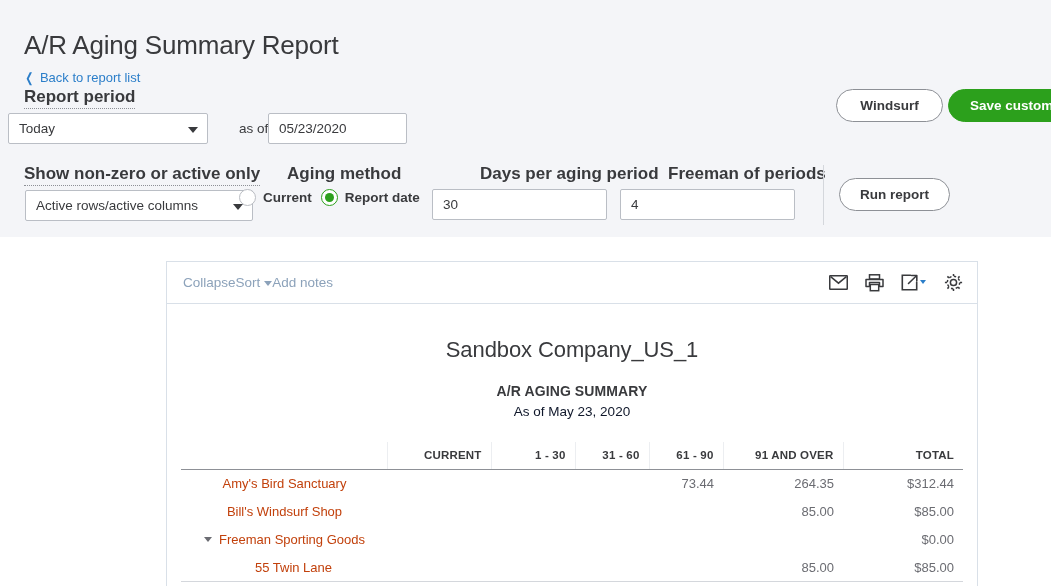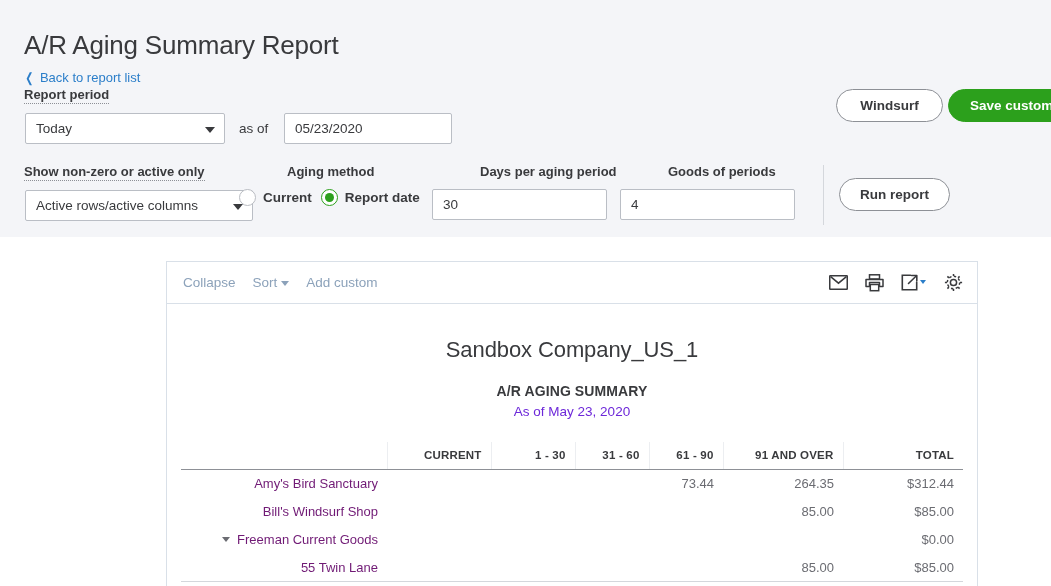--- a/index.html
+++ b/index.html
@@ -30,21 +30,21 @@
     white-space: nowrap; cursor: pointer;
     display: flex; align-items: center; gap: 5px;
   }
   .back-chev {
     font-size: 13px; line-height: 1; color: #2b7ec9;
     display: inline-block; transform: scaleX(0.75);
   }
 
   .field-label {
     position: absolute;
-    font-size: 13px; color: #393a3d; font-weight: bold;
+    font-size: 17px; color: #393a3d; font-weight: bold;
     border-bottom: 1px dotted #8d9096;
     padding-bottom: 1px;
     white-space: nowrap;
   }
   .field-label.plain { border-bottom: none; margin-left: 48px; }
 
   .ctl-box {
     position: absolute;
     background: #ffffff;
     border: 1px solid #babec5;
@@ -112,21 +112,21 @@
     border: 1px solid #d9e0e8;
     border-bottom: none;
     overflow: hidden;
   }
   .card-toolbar {
     position: relative; height: 42px;
     border-bottom: 1px solid #d9e0e8;
     display: flex; align-items: center;
     padding: 0 14px 0 16px;
   }
-  .tb-links { display: flex; align-items: center; gap: 17px; }
+  .tb-links { display: flex; align-items: center; }
   .tb-link {
     font-size: 13.5px; color: #8ca2ba; cursor: pointer;
     display: flex; align-items: center; gap: 4px;
     white-space: nowrap;
   }
   .tb-caret {
     width: 0; height: 0;
     border-left: 4.5px solid transparent;
     border-right: 4.5px solid transparent;
     border-top: 5px solid #8ca2ba;
@@ -142,21 +142,21 @@
   .report-body { padding-top: 33px; }
   .co-name {
     text-align: center; font-size: 22px; color: #393a3d;
     font-weight: 400; letter-spacing: -0.1px;
   }
   .rp-title {
     text-align: center; font-size: 14px; color: #393a3d;
     font-weight: bold; margin-top: 20px; letter-spacing: 0.1px;
   }
   .rp-sub {
-    text-align: center; font-size: 13.5px; color: #6d28d9;
+    text-align: center; font-size: 13.5px; color: #0f172a;
     margin-top: 5px;
   }
 
   table.aging {
     width: 782px; margin: 23px auto 0 auto;
     border-collapse: collapse;
     table-layout: fixed;
   }
   table.aging th {
     font-size: 11.5px; font-weight: bold; color: #393a3d;
@@ -169,21 +169,21 @@
   table.aging th.namecol {
     text-align: left; border-left: none;
   }
   table.aging th.totalcol { border-left: 1px solid #eceef1; }
   table.aging td {
     font-size: 13px; color: #6b6c72;
     text-align: right; padding: 6px 9px;
     white-space: nowrap;
   }
   table.aging td.namecell {
-    text-align: right; color: #701a75; padding-left: 10px;
+    text-align: center; color: #c2410c; padding-left: 10px;
   }
   table.aging tr.row-sub td.namecell { padding-left: 28px; }
   table.aging tr td { border-bottom: 1px solid transparent; }
   table.aging tr.last td { border-bottom: 1px solid #d4d7dc; }
   .grp-caret {
     display: inline-block;
     width: 0; height: 0;
     border-left: 4.5px solid transparent;
     border-right: 4.5px solid transparent;
     border-top: 5.5px solid #6b6c72;
@@ -199,35 +199,35 @@
 
 <div class="page-title">A/R Aging Summary Report</div>
 
 <div class="back-link">
   <span class="back-chev">❮</span>
   <span>Back to report list</span>
 </div>
 
 <div class="field-label" style="left:24px; top:87px;">Report period</div>
 
-<div class="ctl-box" style="left:25px; top:113px; width:200px; height:31px;">
+<div class="ctl-box" style="left:8px; top:113px; width:200px; height:31px;">
   <span>Today</span>
   <span class="ctl-caret"></span>
 </div>
 
 <div class="static-text" style="left:239px; top:121px;">as of</div>
 
-<div class="ctl-box input" style="left:284px; top:113px; width:168px; height:31px;">
+<div class="ctl-box input" style="left:268px; top:113px; width:139px; height:31px;">
   <span>05/23/2020</span>
 </div>
 
 <div class="field-label" style="left:24px; top:164px;">Show non-zero or active only</div>
 <div class="field-label plain" style="left:239px; top:164px;">Aging method</div>
 <div class="field-label plain" style="left:432px; top:164px;text-align:right;">Days per aging period</div>
-<div class="field-label plain" style="left:620px; top:164px;">Goods of periods</div>
+<div class="field-label plain" style="left:620px; top:164px;">Freeman of periods</div>
 
 <div class="ctl-box" style="left:25px; top:190px; width:228px; height:31px;">
   <span>Active rows/active columns</span>
   <span class="ctl-caret"></span>
 </div>
 
 <div class="radio-group" style="left:239px; top:189px;">
   <div class="radio-item">
     <span class="radio-dot"></span>
     <span class="radio-text">Current</span>
@@ -265,21 +265,21 @@
   <div class="card-toolbar">
     <div class="tb-links">
       <span class="tb-link">
         <span>Collapse</span>
       </span>
       <span class="tb-link">
         <span>Sort</span>
         <span class="tb-caret"></span>
       </span>
       <span class="tb-link">
-        <span>Add custom</span>
+        <span>Add notes</span>
       </span>
     </div>
 
     <div class="tb-icons">
       <span class="tb-icon">
         <svg width="19" height="15" viewBox="0 0 19 15">
           <rect x="0.75" y="0.75" width="17.5" height="13.5" rx="0.5" fill="none" stroke="#393a3d" stroke-width="1.5"></rect>
           <path d="M1.6 1.6 L9.5 8.2 L17.4 1.6" fill="none" stroke="#393a3d" stroke-width="1.5"></path>
         </svg>
       </span>
@@ -356,21 +356,21 @@
           </td>
           <td></td>
           <td></td>
           <td></td>
           <td></td>
           <td>85.00</td>
           <td>$85.00</td>
         </tr>
         <tr>
           <td class="namecell">
-            <span class="grp-caret"></span><span>Freeman Current Goods</span>
+            <span class="grp-caret"></span><span>Freeman Sporting Goods</span>
           </td>
           <td></td>
           <td></td>
           <td></td>
           <td></td>
           <td></td>
           <td>$0.00</td>
         </tr>
         <tr class="row-sub last">
           <td class="namecell">

